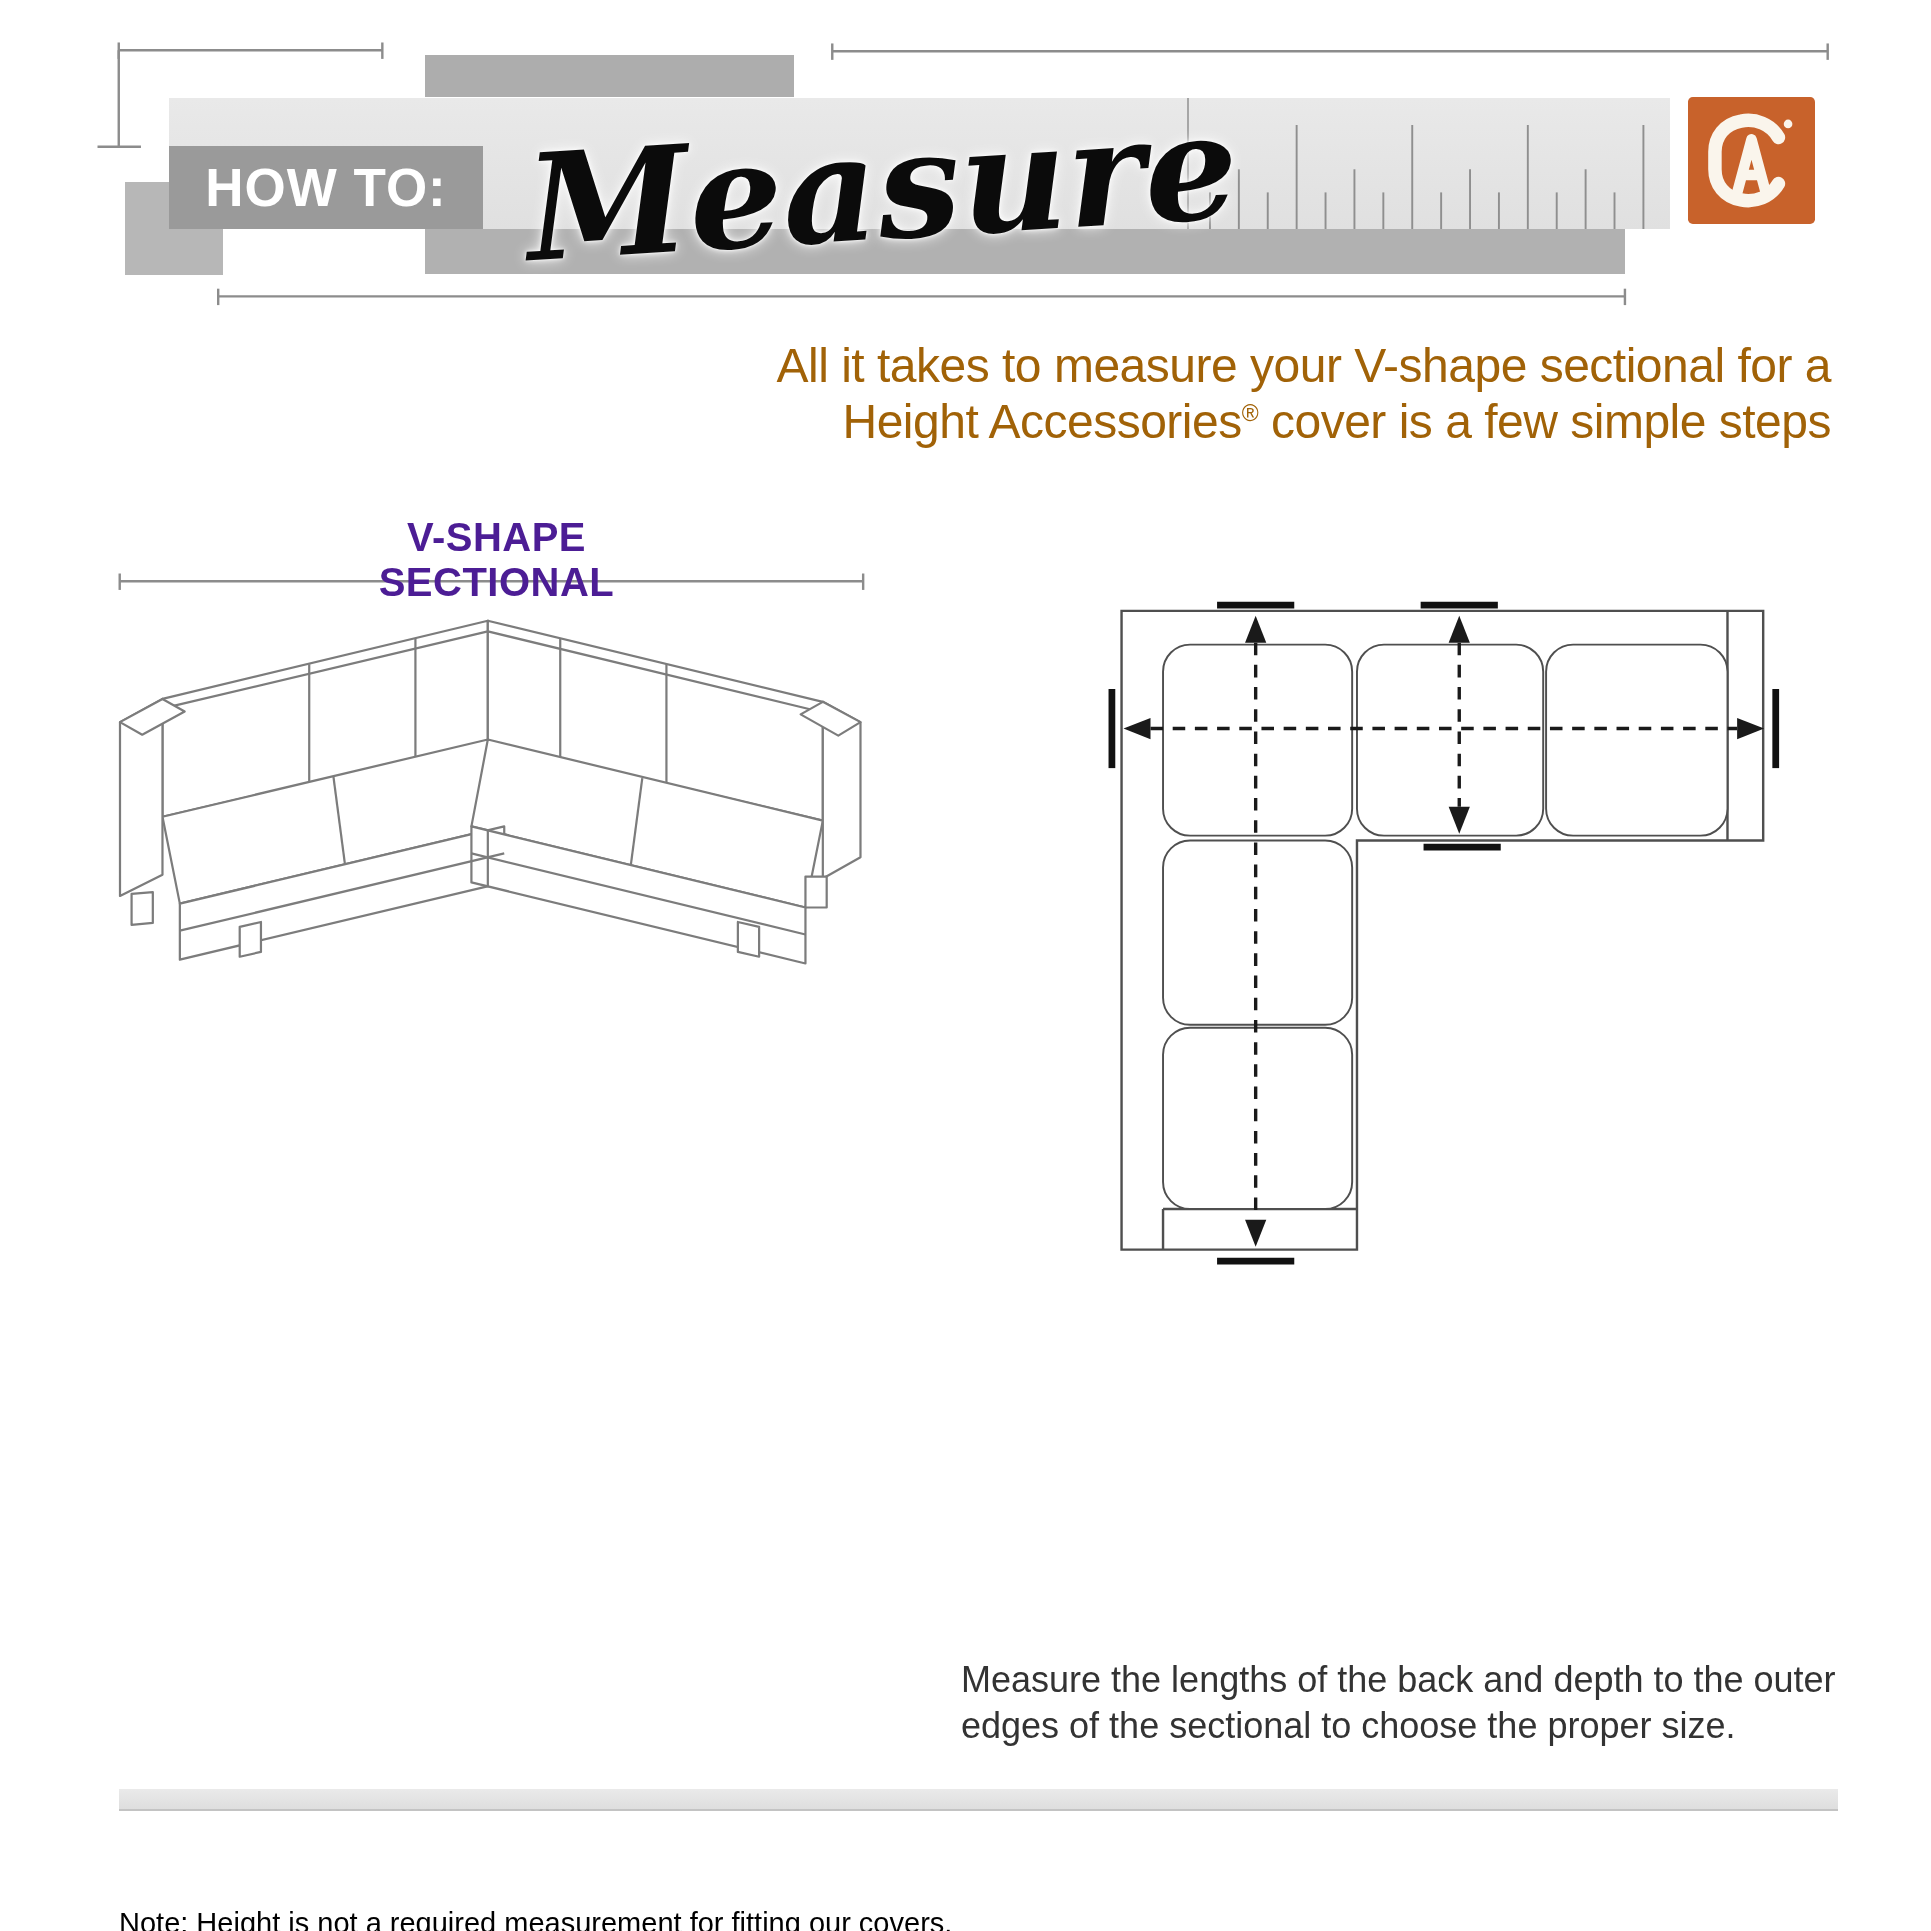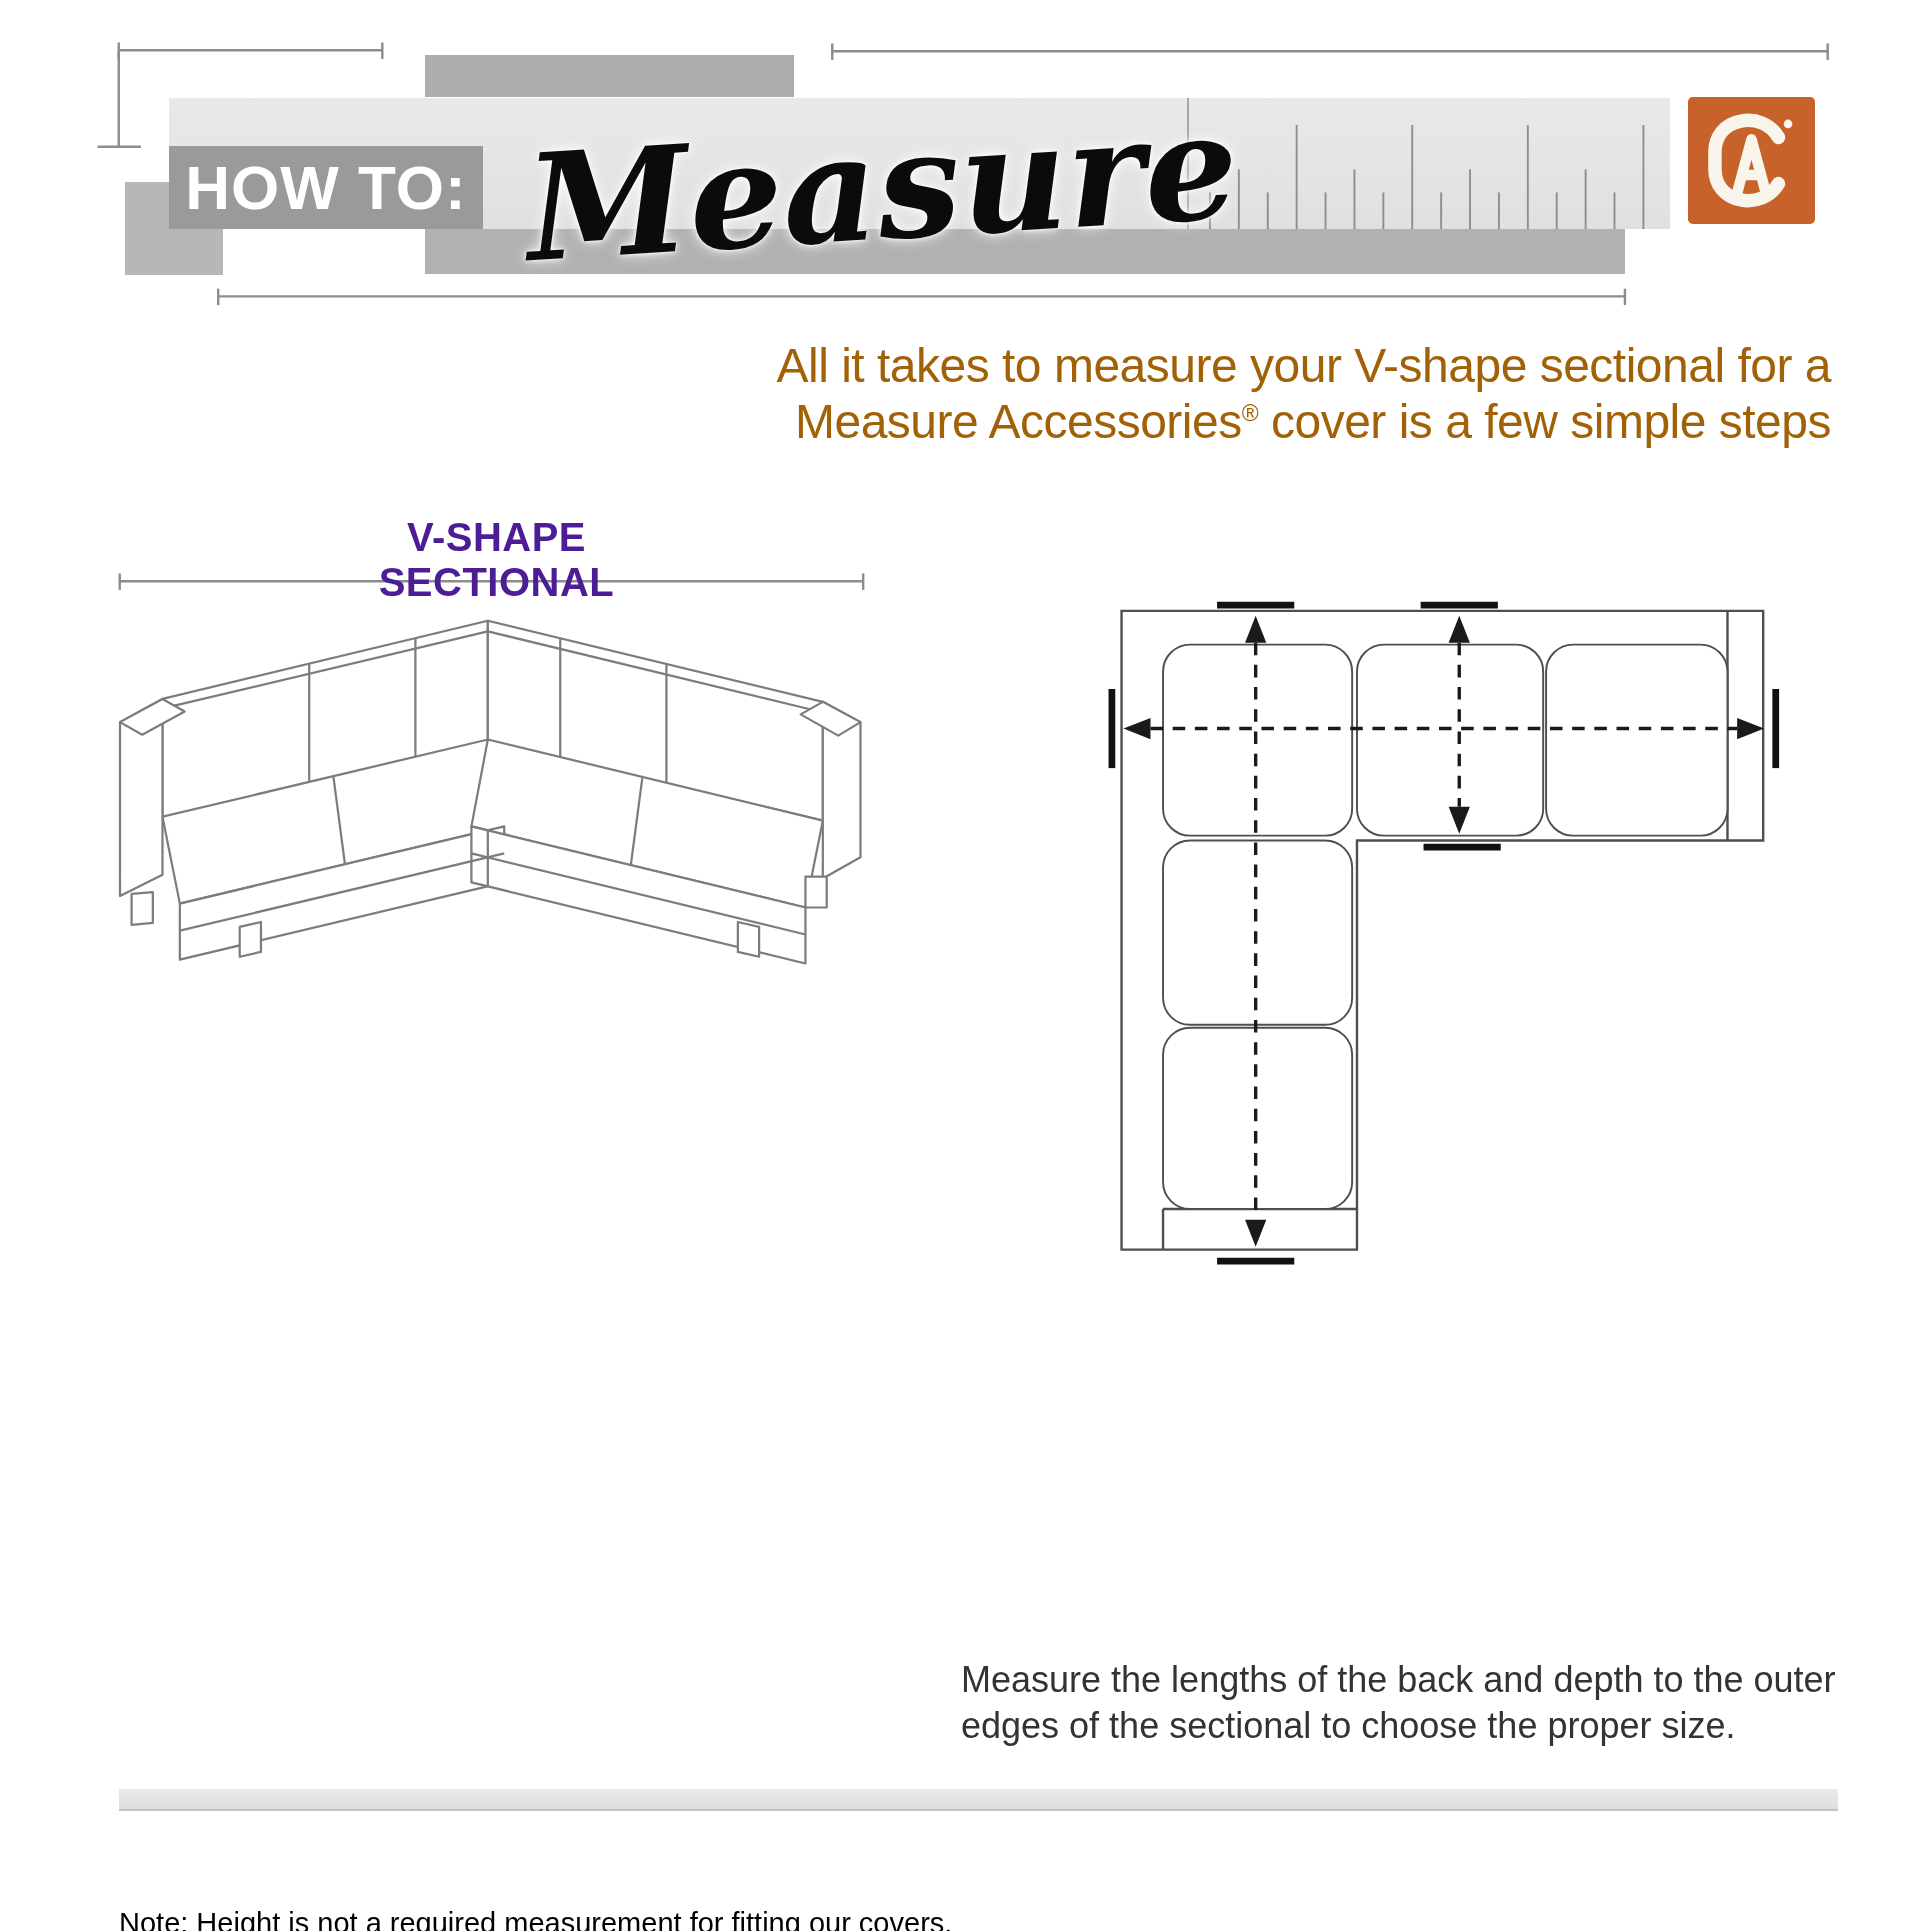--- a/index.html
+++ b/index.html
@@ -10,21 +10,21 @@
   .abs{position:absolute;}
   
   .block-above{left:425px;top:55px;width:369px;height:42px;background:#adadad;z-index:1;}
   .block-left-small{left:125px;top:182px;width:98px;height:93px;background:#b7b7b7;z-index:1;}
   .band-below{left:425px;top:229px;width:1200px;height:45px;background:#b1b1b1;z-index:1;}
   .banner{left:169px;top:98px;width:1501px;height:131px;background:linear-gradient(#e9e9e9,#e0e0e0);z-index:2;}
   .banner-seam{left:1187px;top:98px;width:1.9px;height:131px;background:#a6a6a6;z-index:3;}
   .ruler-svg{left:1190px;top:98px;z-index:3;}
   .kicker{
     left:169px;top:146px;width:314px;height:83px;background:#9a9a9a;z-index:4;
-    color:#ffffff;font-weight:bold;font-size:62px;line-height:83px;text-align:center;letter-spacing:1px;
+    color:#ffffff;font-weight:bold;font-size:53px;line-height:83px;text-align:center;letter-spacing:1px;
   }
   .title{
     left:526px;top:85px;width:666px;height:207px;z-index:6;
     font-family:"DejaVu Serif",serif;font-style:italic;font-weight:bold;font-size:147px;line-height:207px;
     color:#0b0b0b;text-align:center;transform:rotate(-3.5deg);
     text-shadow:0 0 13.5px rgba(255,255,255,.95),0 0 4.8px rgba(255,255,255,.9),0 0 1.9px #ffffff;
   }
   .logo{
     left:1688px;top:97px;width:127px;height:127px;background:#c8622b;border-radius:4.8px;z-index:4;
   }
@@ -123,21 +123,21 @@
   <div class="abs logo">
     <svg width="127" height="127" viewBox="0 0 132 132">
       <path d="M94,42 C86,28 70,22 55,25 C38,28 28,41 28,57 L28,75 C28,91 38,104 55,107 C70,110 86,104 94,90" stroke="#faf5ec" stroke-width="14" fill="none" stroke-linecap="round"></path>
       <path d="M51,100 L66,44 L81,100 M56,81 H76" stroke="#faf5ec" stroke-width="11" fill="none" stroke-linecap="round" stroke-linejoin="round"></path>
       <circle cx="104" cy="28" r="4.5" fill="#faf5ec"></circle>
     </svg>
   </div>
 
   <div class="abs intro">
     <div>All it takes to measure your V-shape sectional for a</div>
-    <div><span>Measure Accessories</span><sup>®</sup><span> cover is a few simple steps</span></div>
+    <div><span>Height Accessories</span><sup>®</sup><span> cover is a few simple steps</span></div>
   </div>
 
   <div class="abs v-label">V-SHAPE SECTIONAL</div>
 
   <svg class="abs sofa-svg" width="782" height="425" viewBox="95 575 810 440">
     <g fill="#ffffff" stroke="#7c7c7c" stroke-width="2.3" stroke-linejoin="round">
 
       <path d="M168,724 L505,643 L505,768 L168,846 Z"></path>
       <path d="M505,643 L852,727 L852,850 L505,768 Z"></path>
 

